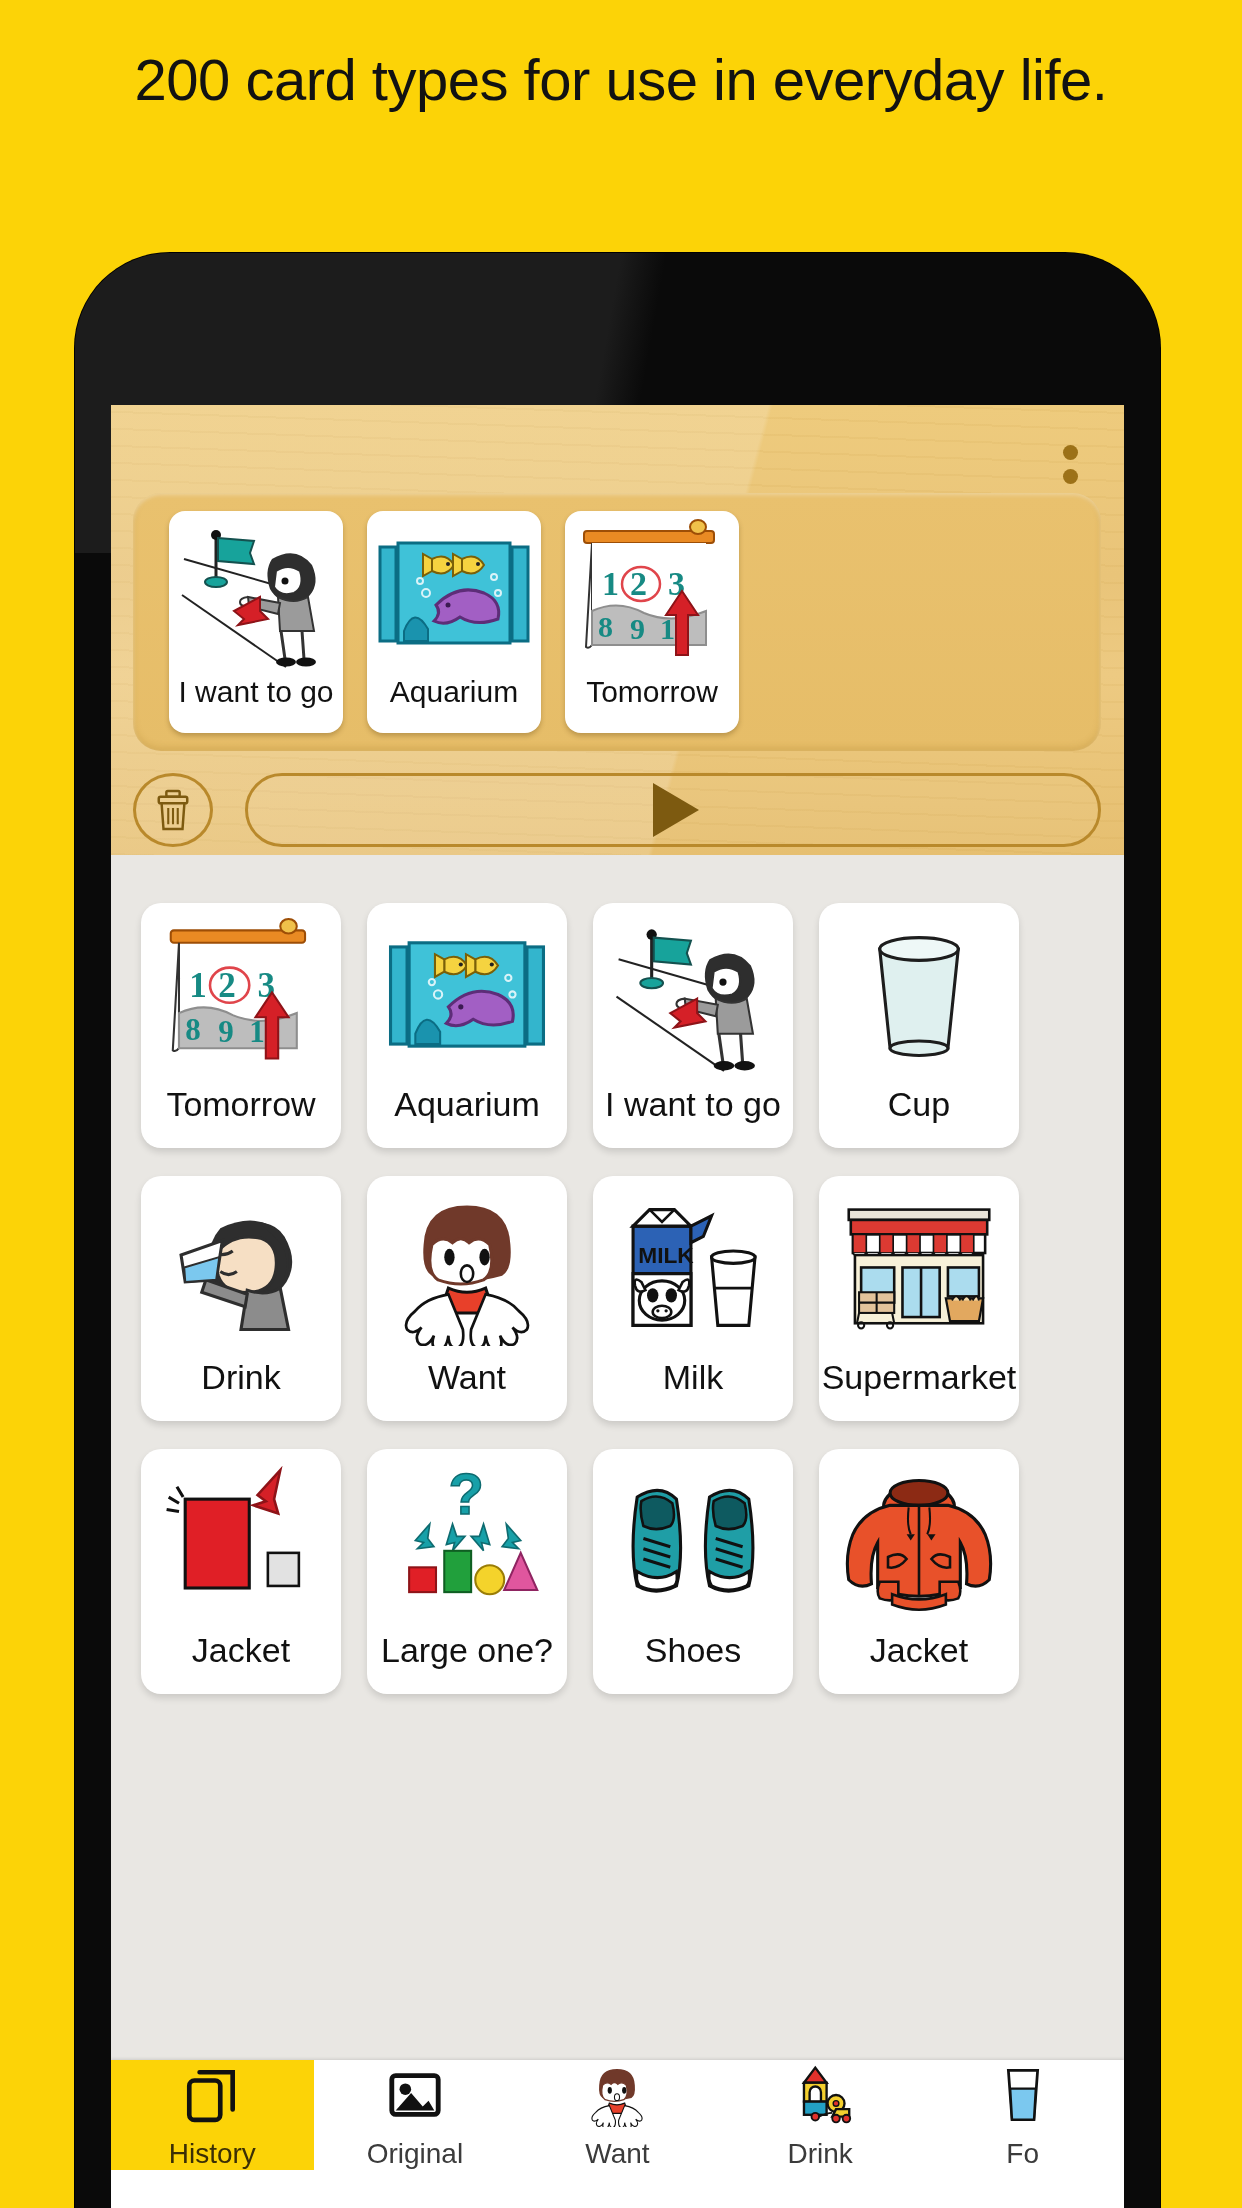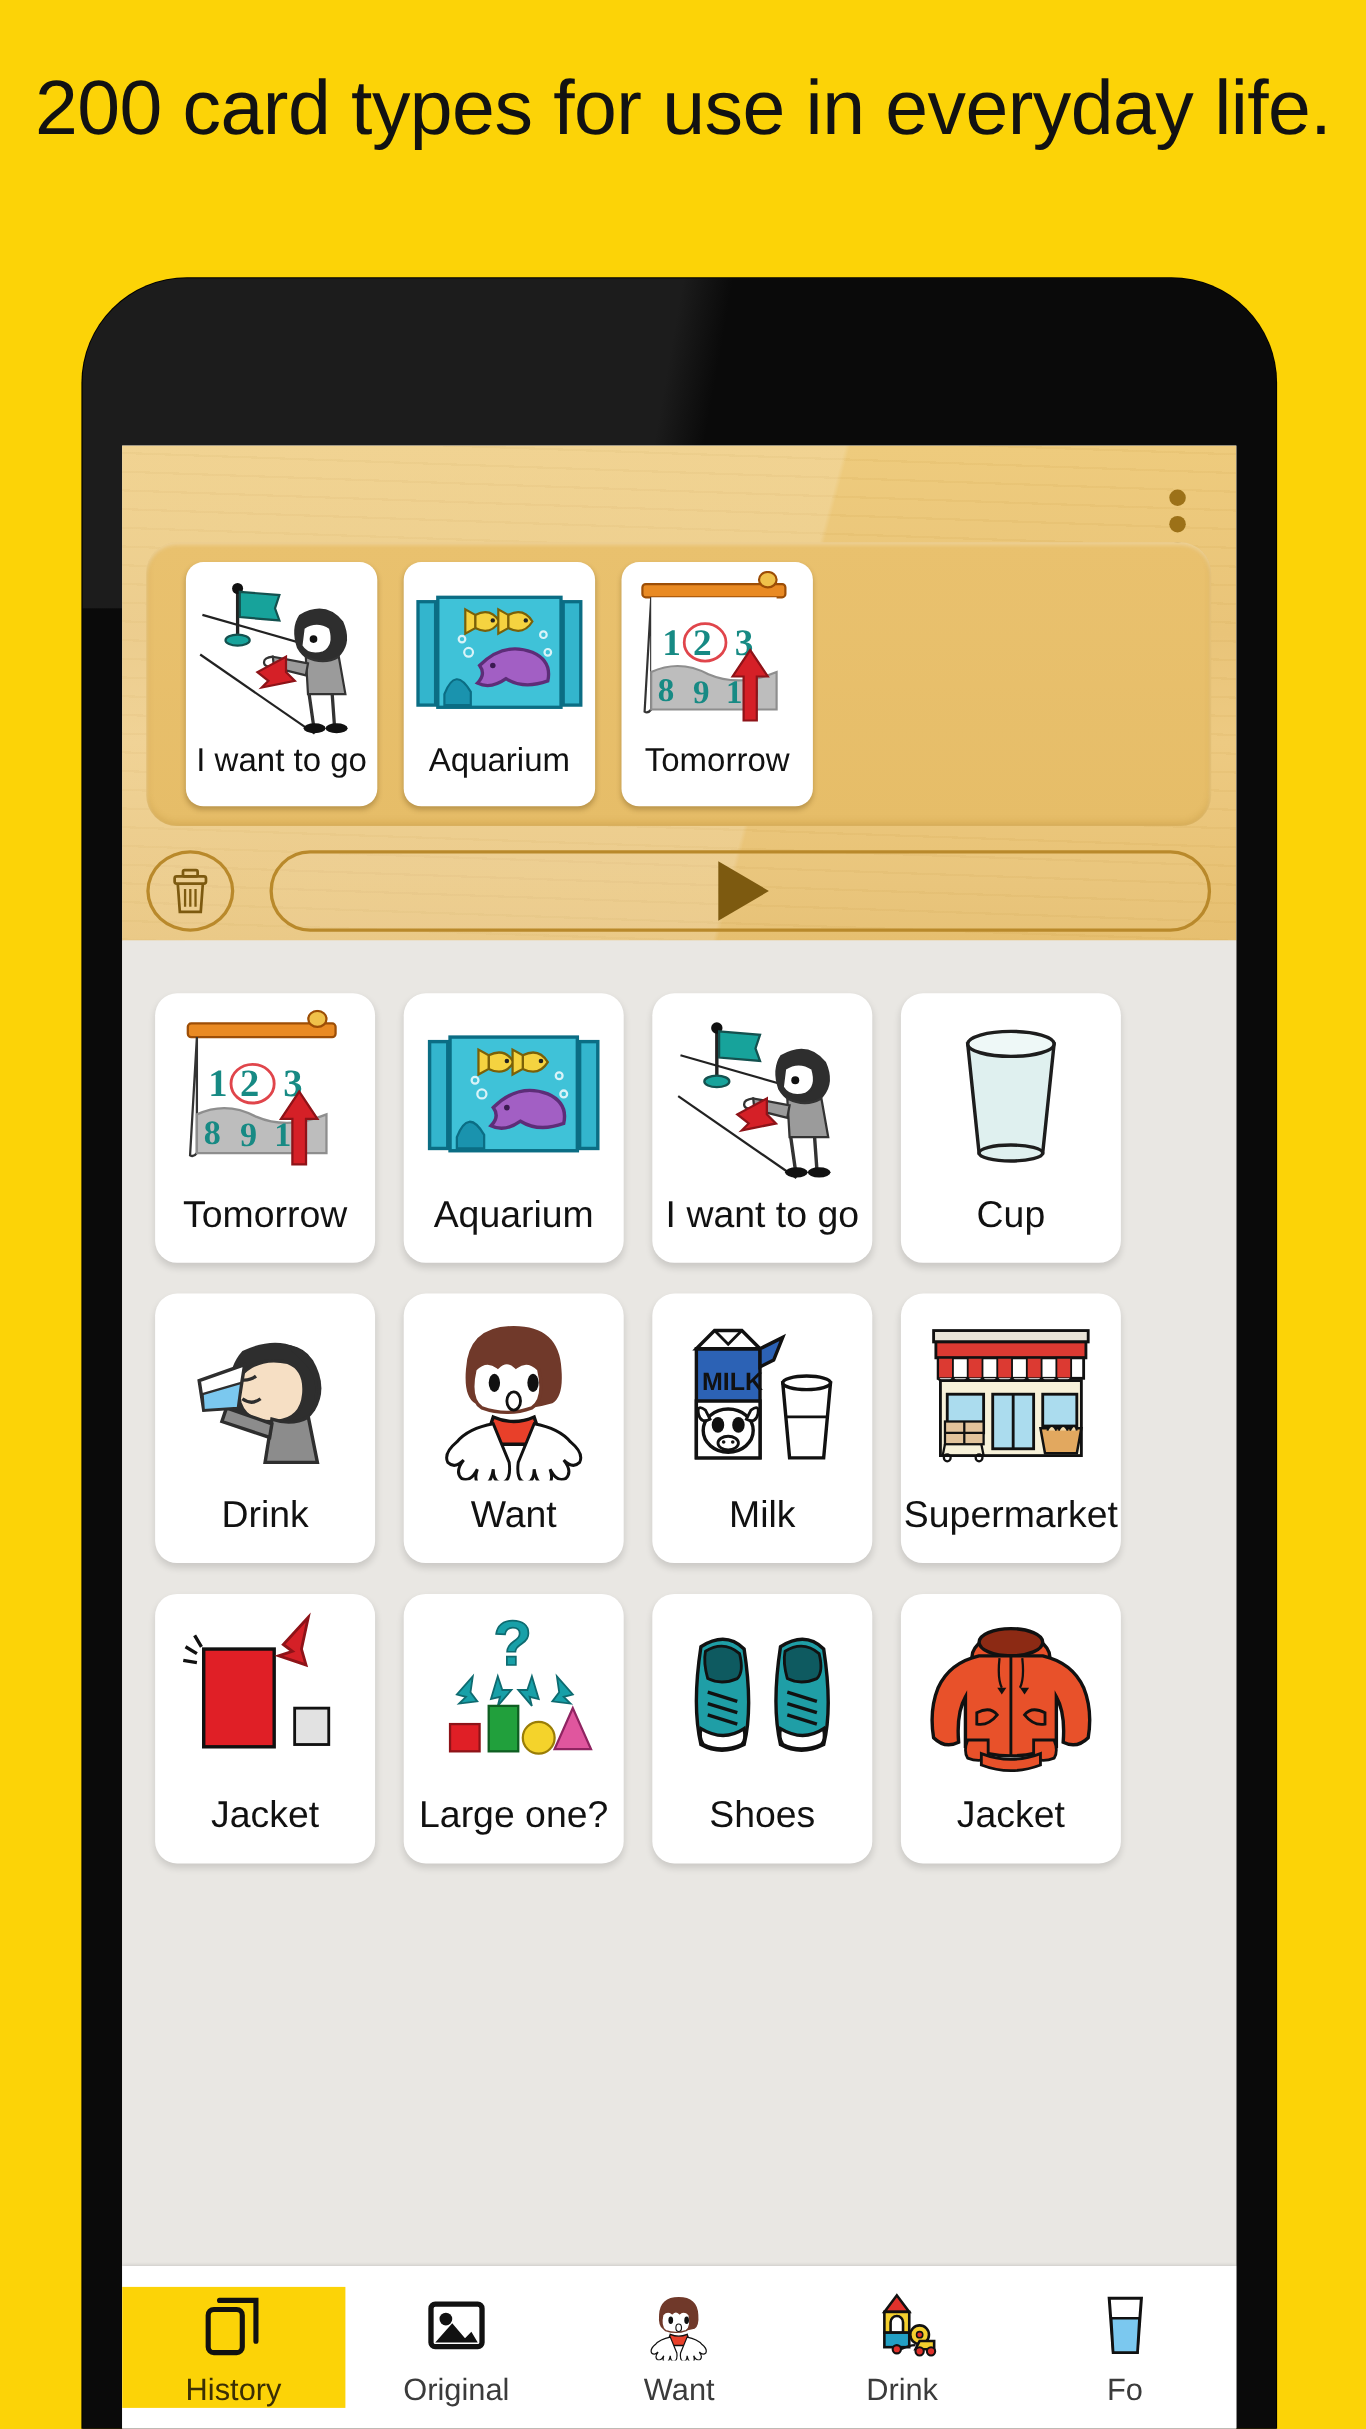--- a/index.html
+++ b/index.html
@@ -6,23 +6,23 @@
   html, body {
     width: 1242px; height: 2208px;
     background: #FCD307;
     font-family: "Liberation Sans", sans-serif;
     overflow: hidden;
   }
   #root { position: relative; width: 1242px; height: 2208px; background: #FCD307; }
 
   
   .headline {
-    position: absolute; left: 0; top: 58px; width: 1242px;
+    position: absolute; left: 0; top: 46px; width: 1242px;
     text-align: center;
-    font-size: 70px;
+    font-size: 58px;
     letter-spacing: -0.5px;
     color: #121212;
     font-family: "Liberation Sans", sans-serif;
     white-space: nowrap;
   }
 
   
   .phone {
     position: absolute; left: 75px; top: 253px;
     width: 1085px; height: 1955px;
@@ -105,21 +105,21 @@
     box-shadow: 0 4px 7px rgba(0,0,0,0.13);
     display: flex; flex-direction: column; align-items: center;
     padding-top: 12px; cursor: pointer; overflow: hidden;
   }
   .gcard .art { width: 180px; height: 160px; display:flex; align-items:center; justify-content:center; }
   .gcard .lbl { font-size: 34px; color: #111; margin-top: 10px; white-space: nowrap; }
 
   
   .nav {
     position: absolute; left: 0; bottom: 0; width: 1013px; height: 148px;
-    background: #ffffff; display: flex; align-items: center;
+    background: #ffffff; display: flex; align-items: flex-start;
     box-shadow: 0 -1px 3px rgba(0,0,0,0.12);
   }
   .navitem {
     flex: 1 0 0; display: flex; flex-direction: column; align-items: center;
     justify-content: center; gap: 8px; cursor: pointer;
   }
   .navitem.active { background: #FCD307; }
   .navitem .nicon { height: 70px; display:flex; align-items:center; justify-content:center; }
   .navitem .nlbl { font-size: 28px; color: #3b3b3b; }
   .navitem.active .nlbl { color: #3b2f05; }

